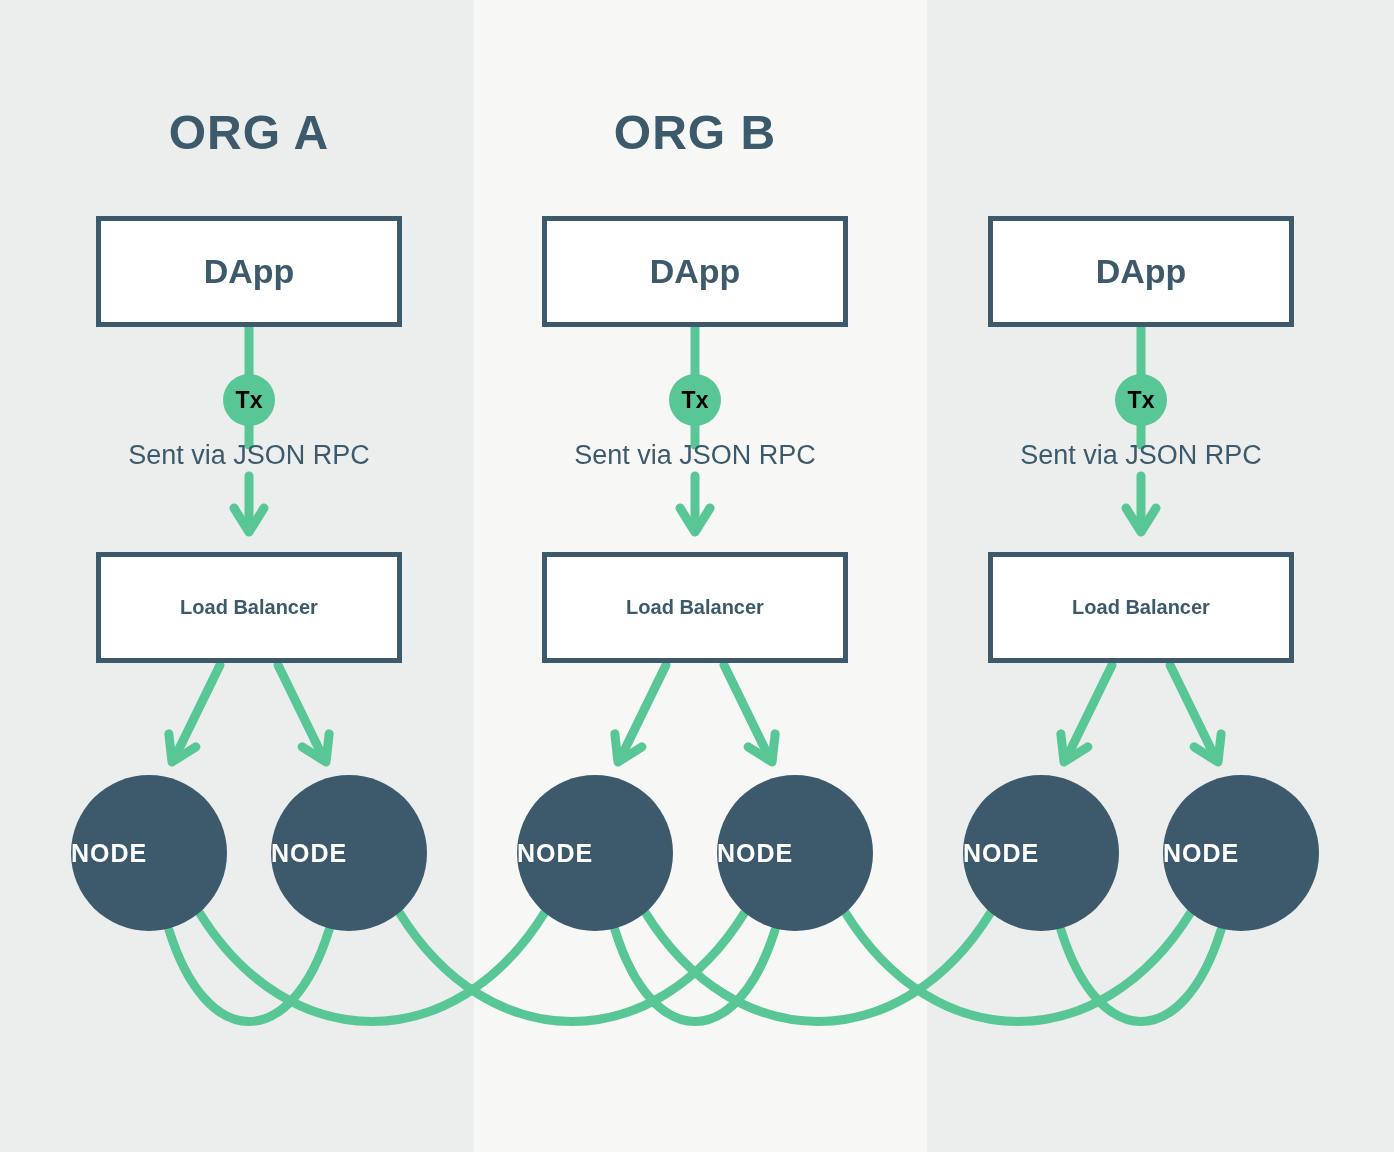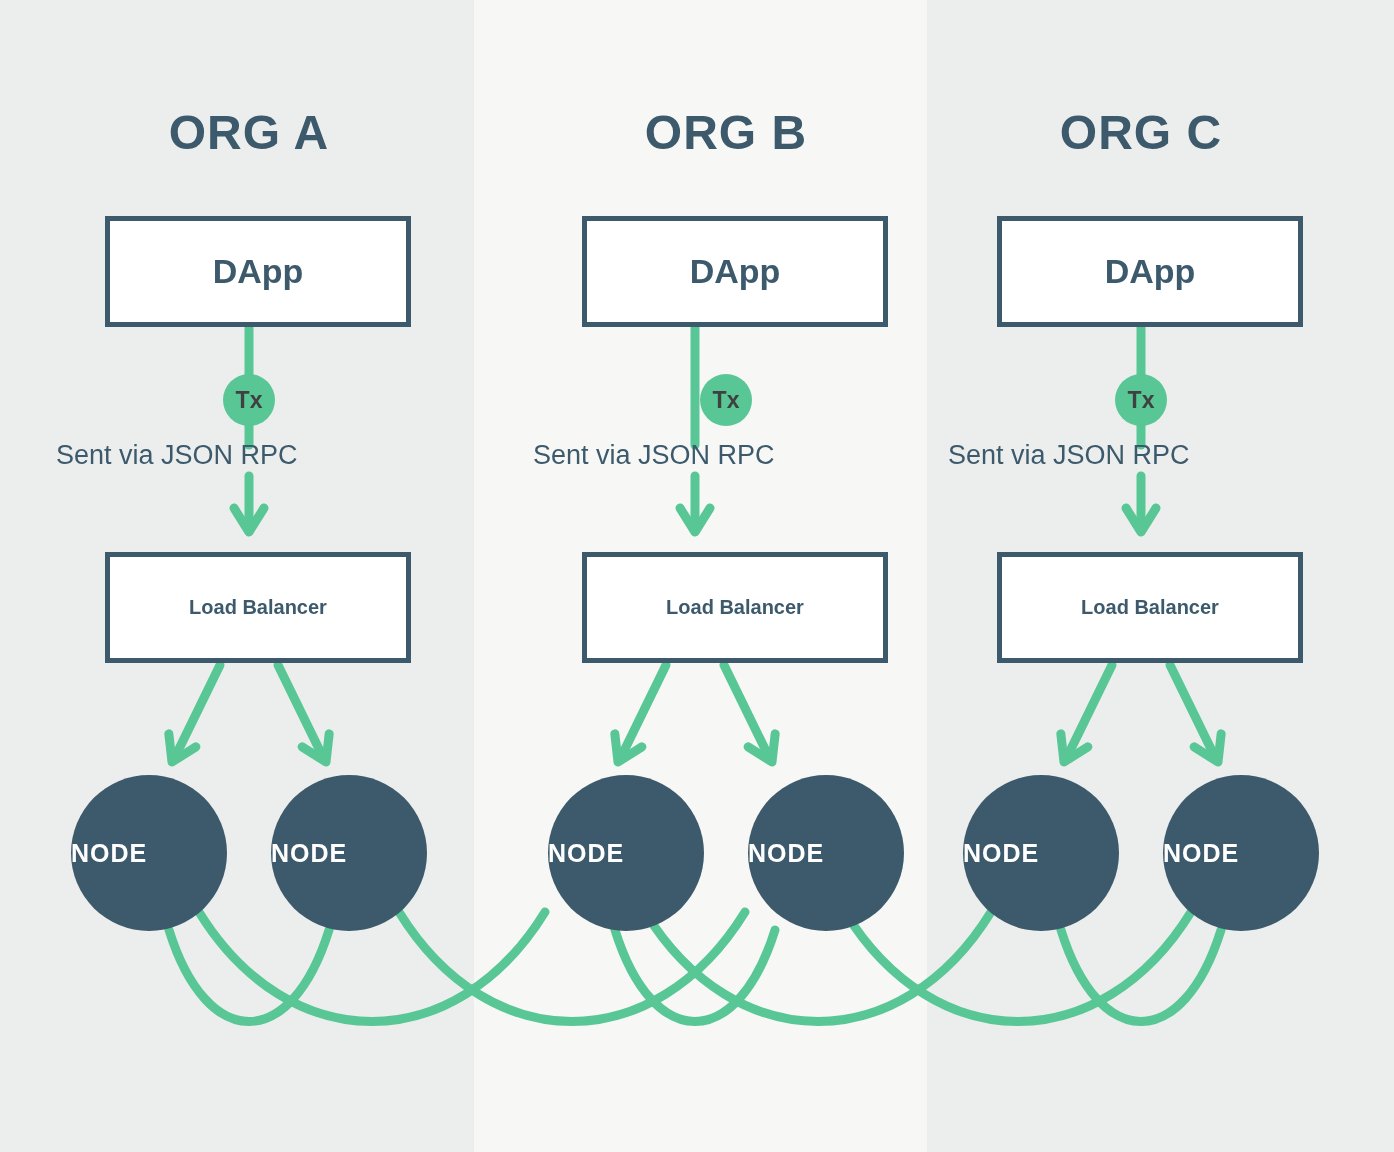--- a/index.html
+++ b/index.html
@@ -20,52 +20,52 @@
 
   #connector-layer {
     position: absolute; left: 0; top: 0; z-index: 1;
     width: 1394px; height: 1152px;
   }
   .gl   { stroke: var(--green); stroke-width: 9; stroke-linecap: round; fill: none; }
   .ah   { stroke-linejoin: round; }
 
   .column { position: absolute; top: 0; width: 306px; height: 1152px; z-index: 2; }
   #col-a { left: 96px; }
-  #col-b { left: 573px; }
+  #col-b { left: 542px; }
   #col-c { left: 988px; }
 
   .org-title {
     position: absolute; left: 0; top: 102px; width: 306px; height: 62px;
     line-height: 62px; text-align: center;
     font-size: 48px; font-weight: bold; letter-spacing: 1px;
     color: var(--slate);
   }
 
   .box {
     position: absolute; left: 0; width: 306px; height: 111px;
     box-sizing: border-box;
     background: var(--box-bg);
     border: 5px solid var(--slate);
     display: flex; align-items: center; justify-content: center;
-    color: var(--slate); font-weight: bold; margin-left: 9px;
+    color: var(--slate); font-weight: bold;
   }
   .dapp-box { top: 216px; font-size: 34px; }
   .lb-box   { top: 552px; font-size: 20px; }
 
   .tx-circle {
     position: absolute; left: 127px; top: 374px;
     width: 52px; height: 52px; border-radius: 50%;
     background: var(--green);
     display: flex; align-items: center; justify-content: center;
-    color: #404040; font-weight: bold; font-size: 23px;
+    color: #000000; font-weight: bold; font-size: 23px;
   }
 
   .rpc-caption {
     position: absolute; left: -40px; top: 440px; width: 386px; height: 30px;
-    line-height: 30px; 
+    line-height: 30px; text-align: center;
     font-size: 27px; color: var(--slate);
   }
 
   .node {
     position: absolute; top: 775px;
     width: 156px; height: 156px; border-radius: 50%;
     background: var(--slate);
     display: flex; align-items: center; justify-content: flex-start;
   }
   .node-left  { left: -25px; }
@@ -148,21 +148,20 @@
     </div>
     <div class="node node-left">
       <span>NODE</span>
     </div>
     <div class="node node-right">
       <span>NODE</span>
     </div>
   </div>
 
   <div class="column" id="col-c">
-    <div class="org-title">ORG C</div>
     <div class="box dapp-box">
       <span>DApp</span>
     </div>
     <div class="tx-circle">
       <span>Tx</span>
     </div>
     <div class="rpc-caption">Sent via JSON RPC</div>
     <div class="box lb-box">
       <span>Load Balancer</span>
     </div>

